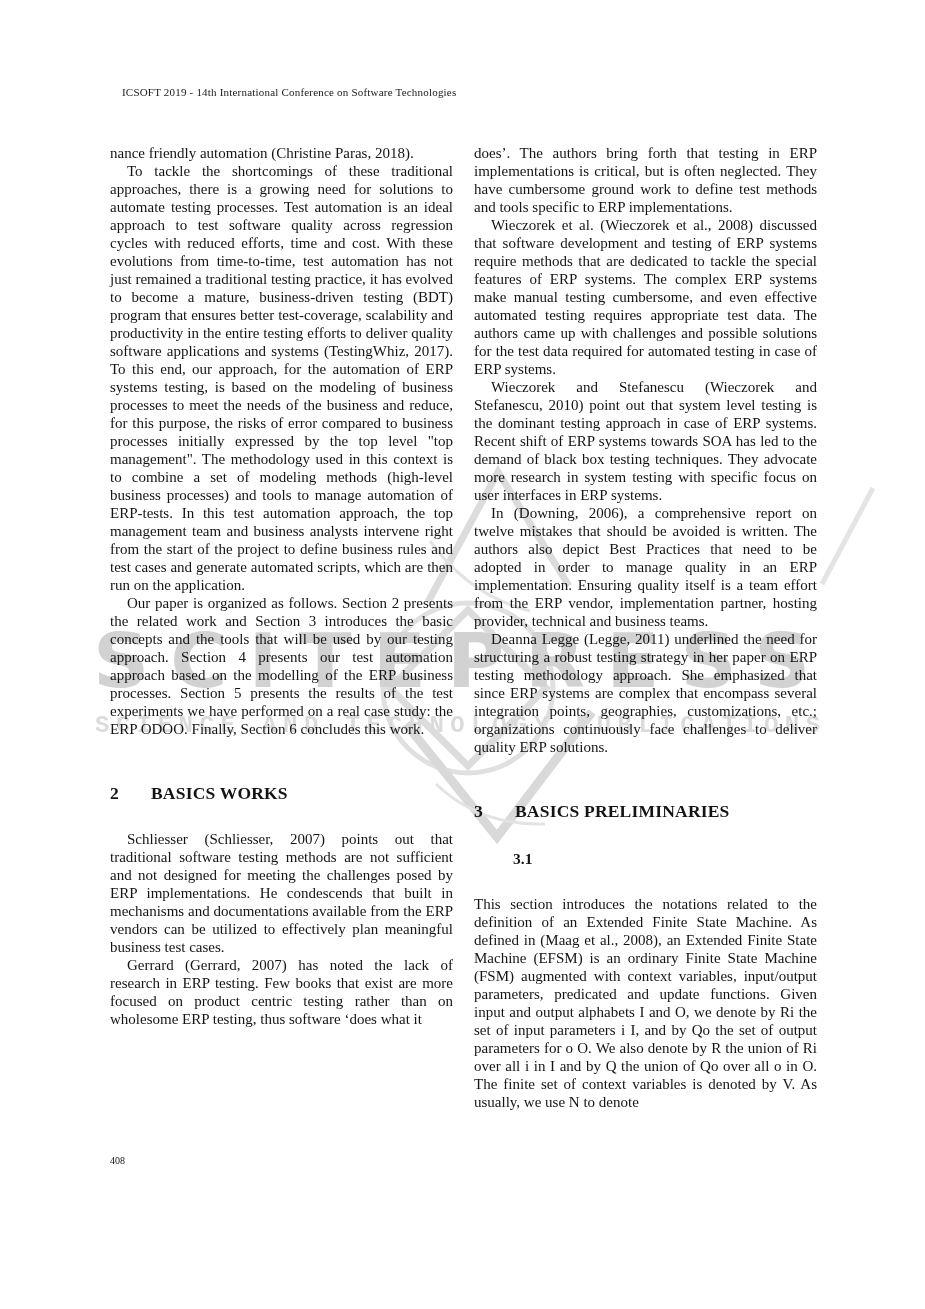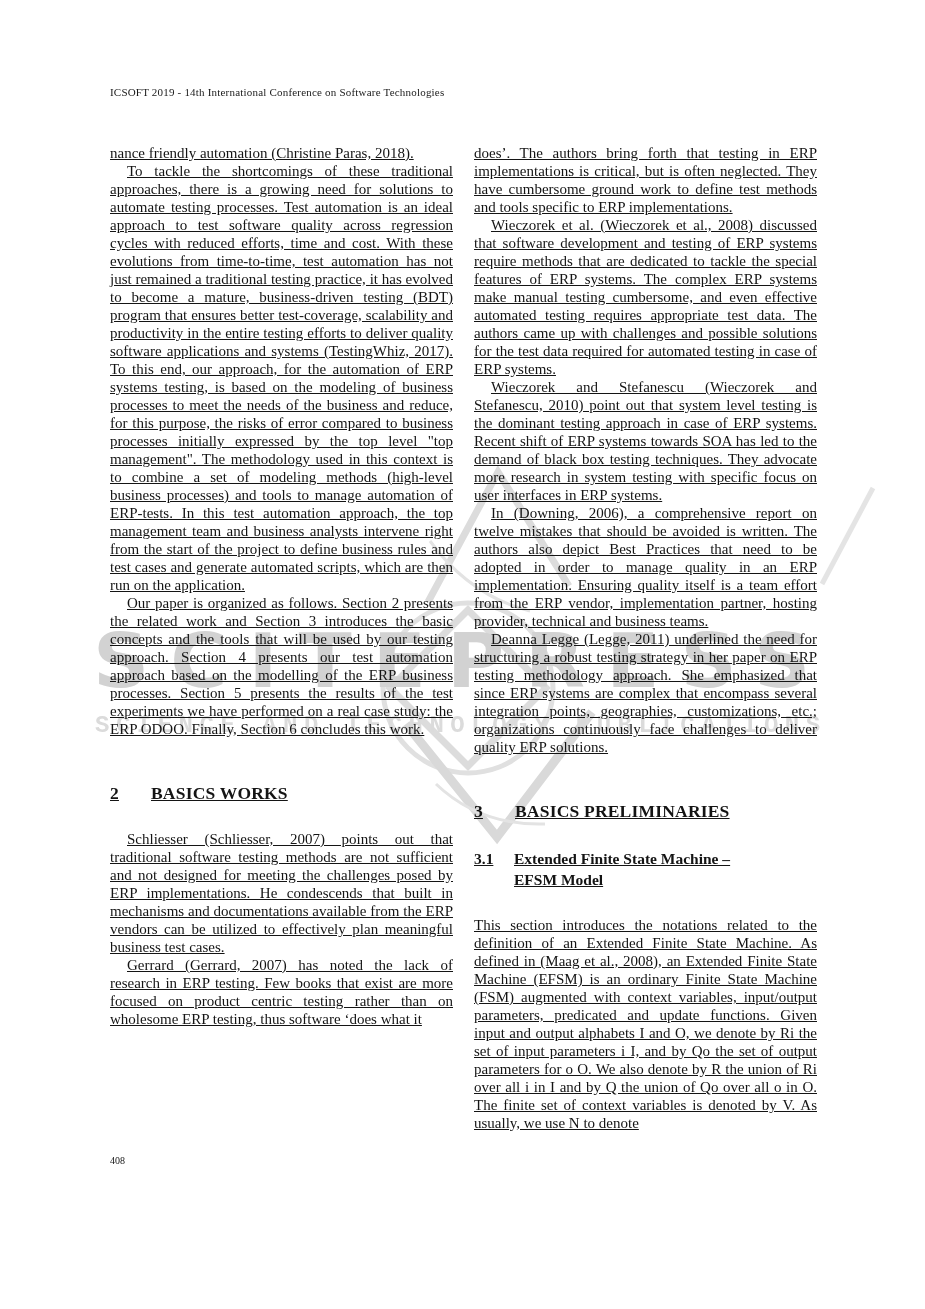--- a/index.html
+++ b/index.html
@@ -5,42 +5,42 @@
   html,body{margin:0;padding:0;background:#ffffff;}
   .page{
     position:relative;
     width:925px;height:1309px;
     background:#ffffff;
     font-family:"Liberation Serif", serif;
     color:#141414;
     overflow:hidden;
   }
   .running-header{
-    position:absolute;left:110px;top:86px;
+    position:absolute;left:122px;top:86px;
     font-size:11px;letter-spacing:0.2px;color:#1a1a1a;
   }
   .columns{
     position:absolute;left:110px;top:144px;width:708px;
     display:flex;gap:21px;z-index:2;
   }
-  .col{width:343px;font-size:15px;line-height:18px;text-align:justify;text-decoration:underline;}
+  .col{width:343px;font-size:15px;line-height:18px;text-align:justify;}
   .col p{margin:0;}
   .col p.indent{text-indent:17px;}
   .section-h{
     display:flex;align-items:baseline;
     font-weight:bold;font-size:17.5px;line-height:22px;
     margin:44px 0 26px 0;letter-spacing:0.2px;
   }
   .section-h .num{width:22px;margin-right:19px;flex:none;}
   .subsection-h{
     display:flex;align-items:baseline;
     font-weight:bold;font-size:15.5px;line-height:21px;
     margin:26px 0 26px 0;
   }
-  .subsection-h .num{width:24px;margin-right:16px;flex:none;}
+  .subsection-h .num{width:24px;margin-right:16px;flex:none;margin-left:39px;}
   .subsection-h .t span{display:block;}
   .page-number{
     position:absolute;left:110px;top:1155px;
     font-size:10px;z-index:2;
   }
   
   .watermark{position:absolute;inset:0;z-index:0;pointer-events:none;margin-top:36px;}
   .wm-line1{
     position:absolute;left:93px;top:588px;width:745px;
     font-family:"DejaVu Sans", sans-serif;
@@ -107,24 +107,20 @@
       <p class="indent">In (Downing, 2006), a comprehensive report on twelve mistakes that should be avoided is written. The authors also depict Best Practices that need to be adopted in order to manage quality in an ERP implementation.  Ensuring quality itself is a team effort from the ERP vendor, implementation partner, hosting provider, technical and business teams.</p>
       <p class="indent">Deanna Legge  (Legge, 2011) underlined the need for structuring a robust testing strategy in her paper on ERP testing methodology approach. She emphasized that since ERP systems are complex that encompass several integration points, geographies, customizations, etc.; organizations continuously face challenges to deliver quality ERP solutions.</p>
 
       <div class="section-h" style="margin-bottom:0;">
         <span class="num">3</span>
         <span>BASICS PRELIMINARIES</span>
       </div>
 
       <div class="subsection-h">
         <span class="num">3.1</span>
-        <span class="t">
-          <span>Extended Finite State Machine –</span>
-          <span>EFSM Model</span>
-        </span>
       </div>
 
       <p>This section introduces the notations related to the definition of an Extended Finite State Machine.  As defined in  (Maag et al., 2008), an Extended Finite State Machine (EFSM) is an ordinary Finite State Machine (FSM) augmented with context variables, input/output parameters, predicated and update functions.  Given input and output alphabets I and O, we denote by Ri the set of input parameters i I, and by Qo the set of output parameters for o O. We also denote by R the union of Ri over all i in I and by Q the union of Qo over all o in O. The finite set of context variables is denoted by V. As usually, we use N to denote</p>
     </div>
 
   </div>
 
   <div class="page-number">408</div>
 
 </div>

